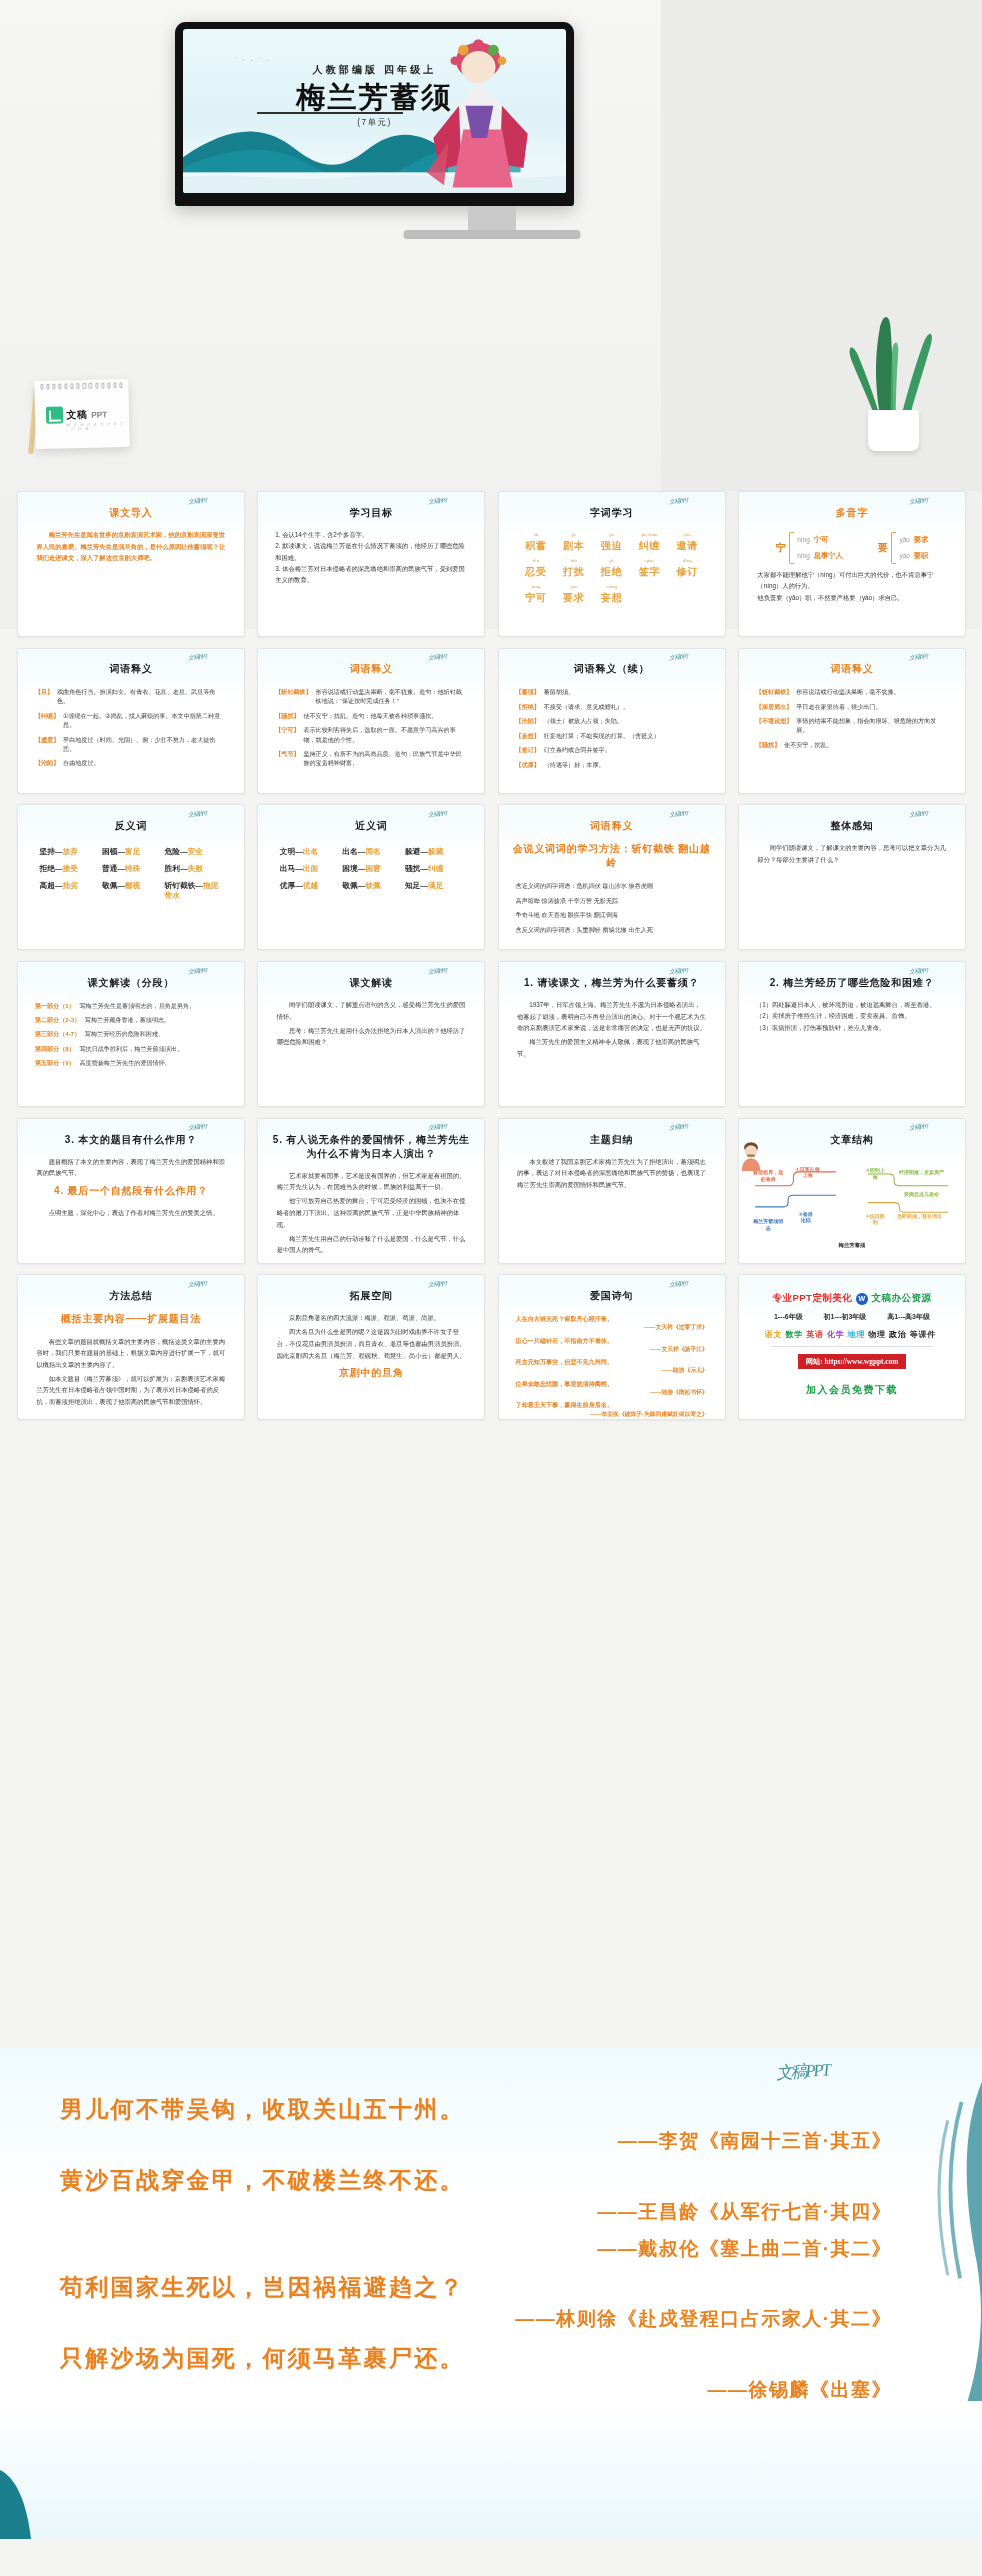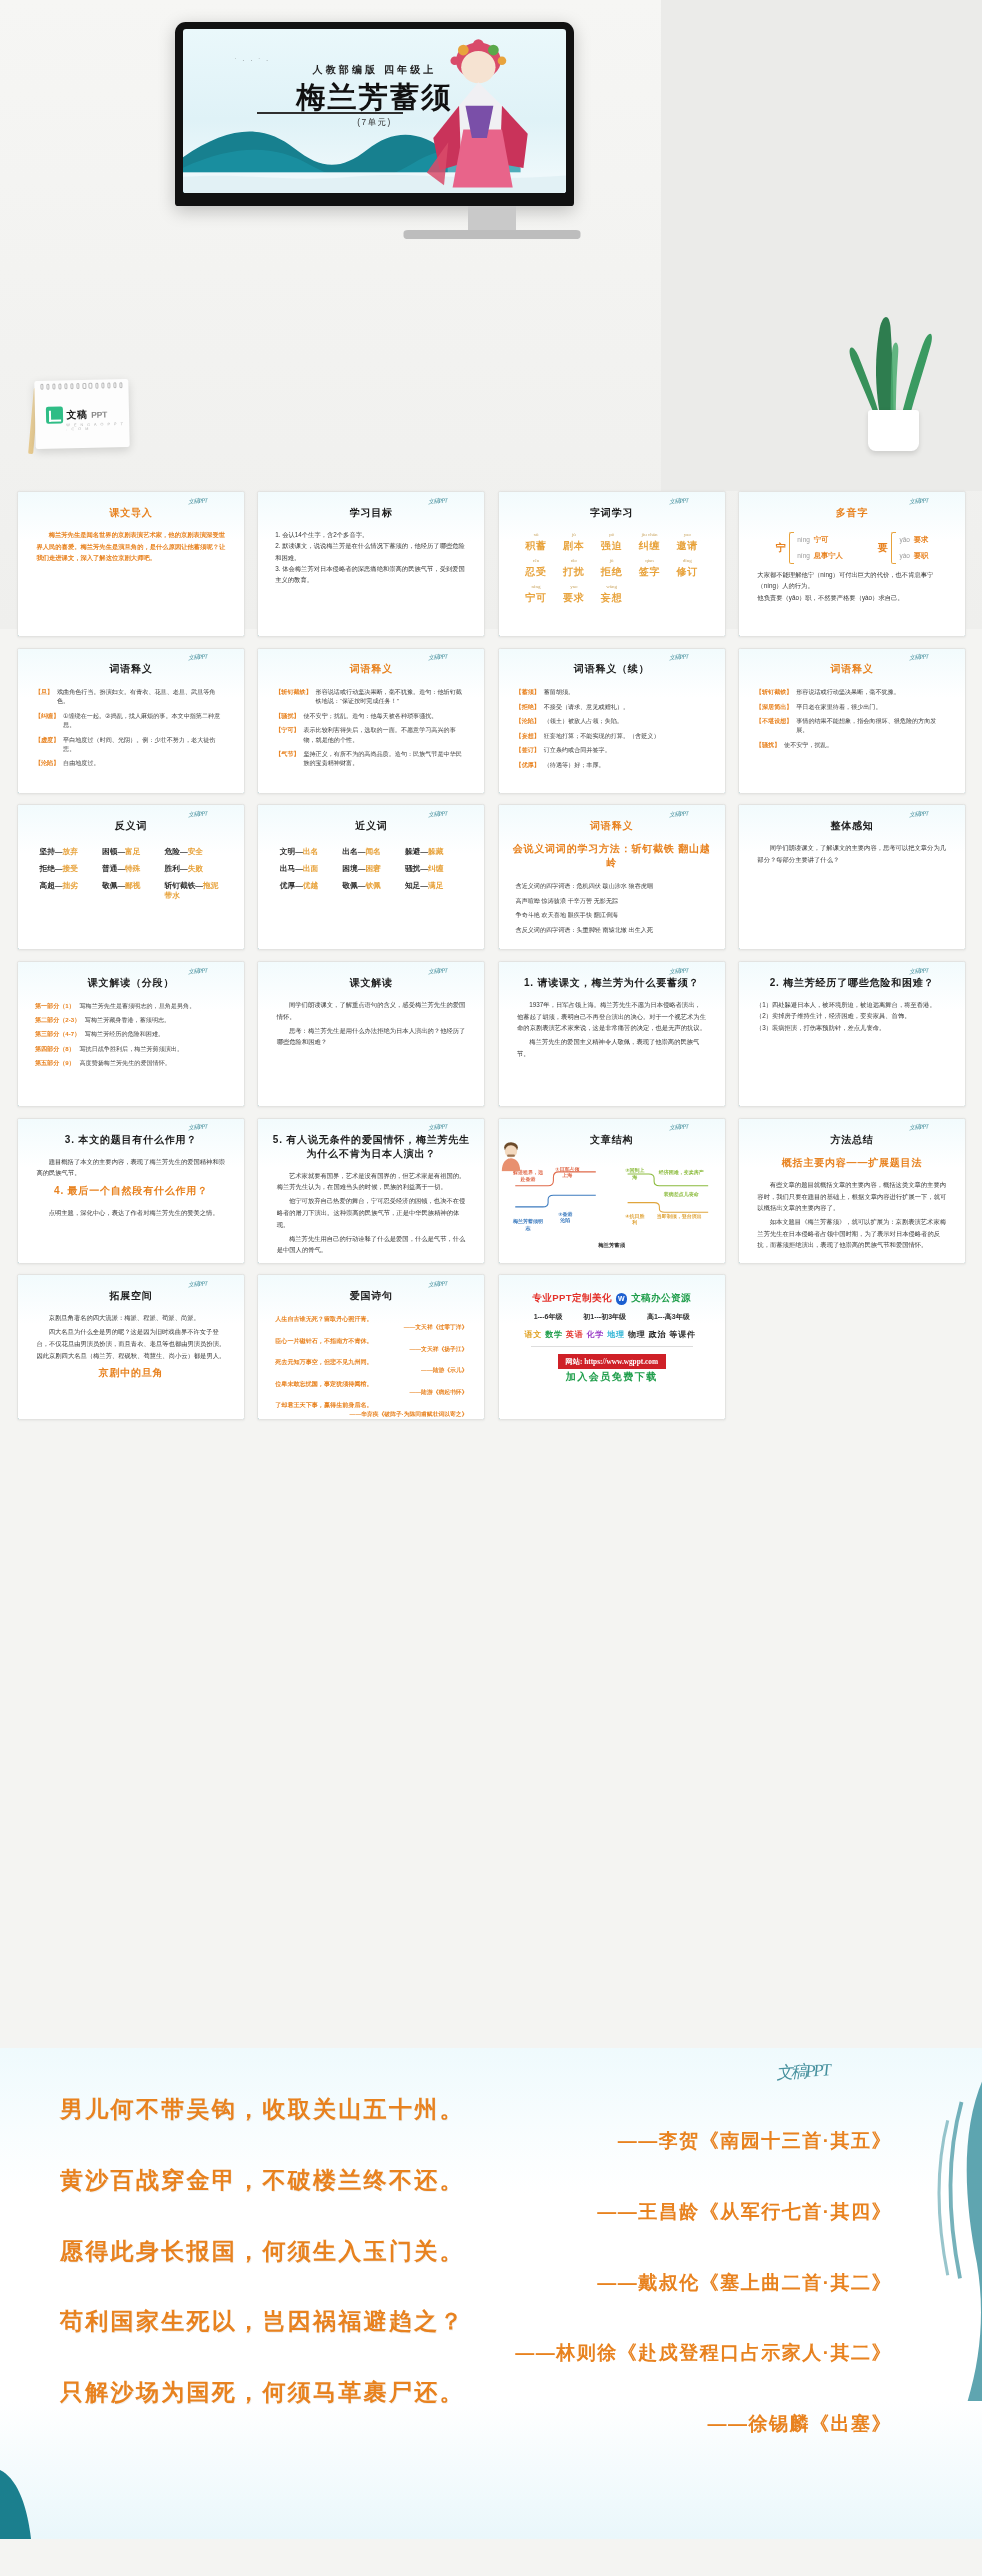--- a/index.html
+++ b/index.html
@@ -101,21 +101,21 @@
 
   
   .promo { padding:7.7px 9.2px; text-align:center; }
   .promo-h { font-size:9.6px; font-weight:900; display:flex; justify-content:center; align-items:center; gap:3.8px; letter-spacing:0.4px; }
   .promo-h .p1 { color:#e4322b; }
   .promo-h .p2 { color:#1f9e4b; }
   .promo-badge { width:11.5px; height:11.5px; border-radius:50%; background:#1c5fd0; color:#fff; font-size:7px; font-weight:900; line-height:11.5px; }
   .promo-grades { display:flex; justify-content:space-around; font-size:7px; color:#333; margin:7px 3.1px; font-weight:700; }
   .promo-subj { font-size:8px; font-weight:900; letter-spacing:0.8px; margin-bottom:6.1px; }
   .promo-url { display:inline-block; background:#cf2027; color:#fff; font-size:7.3px; font-weight:800; padding:2.3px 7.7px; font-family:"Liberation Serif",serif; }
-  .promo-join { color:#1f9e4b; font-size:10px; font-weight:900; margin-top:1px; letter-spacing:1.5px; }
+  .promo-join { color:#1f9e4b; font-size:10px; font-weight:900; margin-top:14px; letter-spacing:1.5px; }
   .promo-div { height:0.8px; background:#ddd; margin:5.4px 10.7px; }
 
   
   .poem { position:absolute; left:0; top:2048px; width:983px; height:491px; background:linear-gradient(180deg,#effafd 0%,#ffffff 30%,#ffffff 72%,#eaf7fb 100%); overflow:hidden; }
   .poem .sig-big { position:absolute; right:154px; top:12.3px; font-size:17px; color:#2a7f8e; font-style:italic; letter-spacing:-2.3px; opacity:.85; transform:rotate(-4deg); font-family:"Liberation Serif",serif; }
   .poem-list { position:absolute; left:60px; top:46px; width:860px; }
   .poem-line { font-size:23px; font-weight:900; color:#e8821f; letter-spacing:2.3px; margin-bottom:3.1px; text-shadow:0.8px 0.8px 0 rgba(0,0,0,.06); }
   .poem-attr { font-size:19px; font-weight:900; color:#e8821f; text-align:right; padding-right:28px; letter-spacing:1.5px; margin-bottom:10.7px; }
   .poem-wave-l { position:absolute; left:0; bottom:0; width:45px; height:115px; }
   .poem-wave-r { position:absolute; right:0; top:31px; width:69px; height:322px; }
@@ -665,20 +665,38 @@
         <path d="M30,26 C18,64 22,108 30,140" stroke="#1b7f8e" stroke-width="2.2" fill="none" opacity=".38"></path>
         <path d="M24,118 L34,104 L34,140 L22,142 Z" fill="#1b7f8e" opacity=".8"></path>
       </svg>
       <div class="inner">
         <div class="sig">文稿PPT</div>
         <div class="sl-title">5. 有人说无条件的爱国情怀，梅兰芳先生为什么不肯为日本人演出？</div>
         <div class="sl-body">
           <p class="ind">艺术家就要有国界，艺术是没有国界的，但艺术家是有祖国的。梅兰芳先生认为，在国难当头的时候，民族的利益高于一切。</p>
           <p class="ind">他宁可放弃自己热爱的舞台，宁可忍受经济的困顿，也决不在侵略者的屠刀下演出。这种崇高的民族气节，正是中华民族精神的体现。</p>
           <p class="ind">梅兰芳先生用自己的行动诠释了什么是爱国，什么是气节，什么是中国人的骨气。</p>
+        </div>
+      </div>
+    </div>
+    <div class="slide">
+      <svg class="sl-deco-l" viewBox="0 0 22 70" preserveAspectRatio="none">
+        <path d="M0,70 L0,26 C9,34 16,48 19,70 Z" fill="#1b7f8e"></path>
+      </svg>
+      <svg class="sl-deco-r" viewBox="0 0 62 190" preserveAspectRatio="none">
+        <path d="M62,0 C44,34 48,84 58,124 C64,150 62,172 54,190 L62,190 Z" fill="#1b7f8e" opacity=".55"></path>
+        <path d="M42,14 C28,56 32,104 42,142" stroke="#1b7f8e" stroke-width="3" fill="none" opacity=".5"></path>
+        <path d="M30,26 C18,64 22,108 30,140" stroke="#1b7f8e" stroke-width="2.2" fill="none" opacity=".38"></path>
+        <path d="M24,118 L34,104 L34,140 L22,142 Z" fill="#1b7f8e" opacity=".8"></path>
+      </svg>
+      <div class="inner">
+        <div class="sig">文稿PPT</div>
+        <div class="sl-title">主题归纳</div>
+        <div class="sl-body">
+          <p class="ind">本文叙述了我国京剧艺术家梅兰芳先生为了拒绝演出，蓄须明志的事，表达了对日本侵略者的深恶痛绝和民族气节的赞扬，也表现了梅兰芳先生崇高的爱国情怀和民族气节。</p>
         </div>
       </div>
     </div>
     <div class="slide">
       <svg class="sl-deco-l" viewBox="0 0 22 70" preserveAspectRatio="none">
         <path d="M0,70 L0,26 C9,34 16,48 19,70 Z" fill="#1b7f8e"></path>
       </svg>
       <svg class="sl-deco-r" viewBox="0 0 62 190" preserveAspectRatio="none">
         <path d="M62,0 C44,34 48,84 58,124 C64,150 62,172 54,190 L62,190 Z" fill="#1b7f8e" opacity=".55"></path>
         <path d="M42,14 C28,56 32,104 42,142" stroke="#1b7f8e" stroke-width="3" fill="none" opacity=".5"></path>
@@ -823,21 +841,20 @@
     <path d="M90,0 C60,70 66,160 82,240 C92,300 88,360 70,420 L90,420 Z" fill="#1b7f8e" opacity=".7"></path>
     <path d="M62,30 C40,110 46,190 60,260" stroke="#1b7f8e" stroke-width="5" fill="none" opacity=".6"></path>
     <path d="M44,54 C26,124 32,196 44,256" stroke="#1b7f8e" stroke-width="4" fill="none" opacity=".45"></path>
   </svg>
   <div class="sig-big">文稿PPT</div>
   <div class="poem-list" id="poem-list">
       <div class="poem-line">男儿何不带吴钩，收取关山五十州。</div>
       <div class="poem-attr">——李贺《南园十三首·其五》</div>
       <div class="poem-line">黄沙百战穿金甲，不破楼兰终不还。</div>
       <div class="poem-attr">——王昌龄《从军行七首·其四》</div>
-      <div class="poem-line">愿得此身长报国，何须生入玉门关。</div>
       <div class="poem-attr">——戴叔伦《塞上曲二首·其二》</div>
       <div class="poem-line">苟利国家生死以，岂因祸福避趋之？</div>
       <div class="poem-attr">——林则徐《赴戍登程口占示家人·其二》</div>
       <div class="poem-line">只解沙场为国死，何须马革裹尸还。</div>
       <div class="poem-attr">——徐锡麟《出塞》</div>
     </div>
 </div>
 
 
 </body></html>

